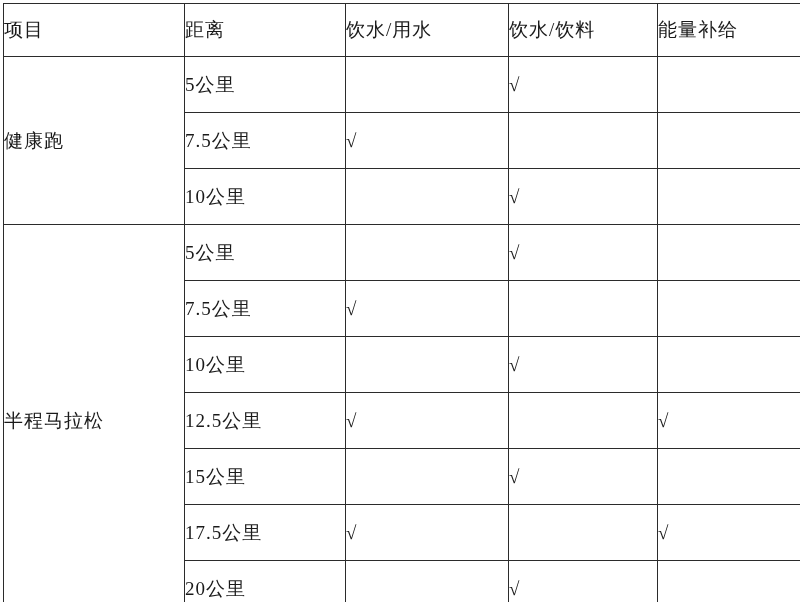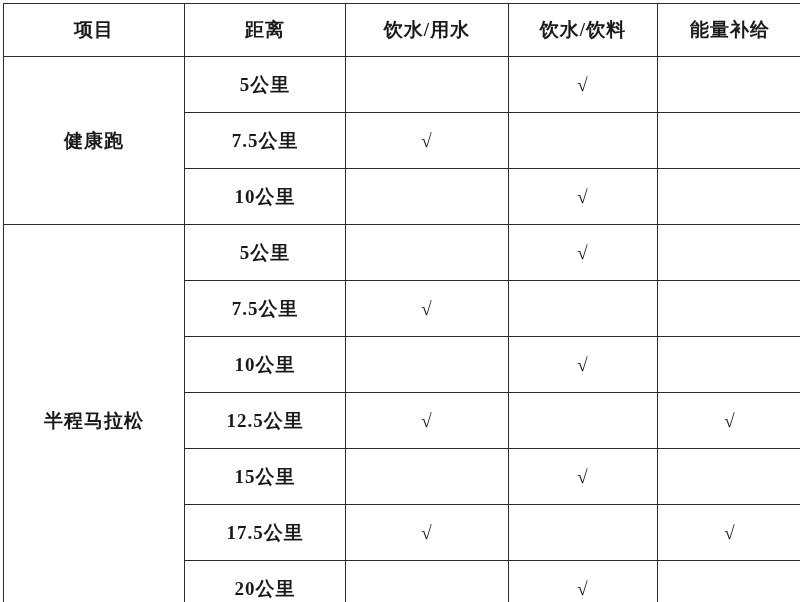--- a/index.html
+++ b/index.html
@@ -22,23 +22,23 @@
   }
   table.supply-table {
     border-collapse: collapse;
     width: 794px;
     margin: 3px 0 0 3px;
     table-layout: fixed;
   }
   table.supply-table td,
   table.supply-table th {
     border: 1px solid #2b2b2b;
-    text-align: center;
+    text-align: left;
     vertical-align: middle;
-    font-weight: bold;
+    font-weight: normal;
     font-size: 19px;
     letter-spacing: 1px;
     padding: 0;
   }
   table.supply-table thead td {
     height: 52px;
   }
   table.supply-table tbody td {
     height: 55px;
   }

